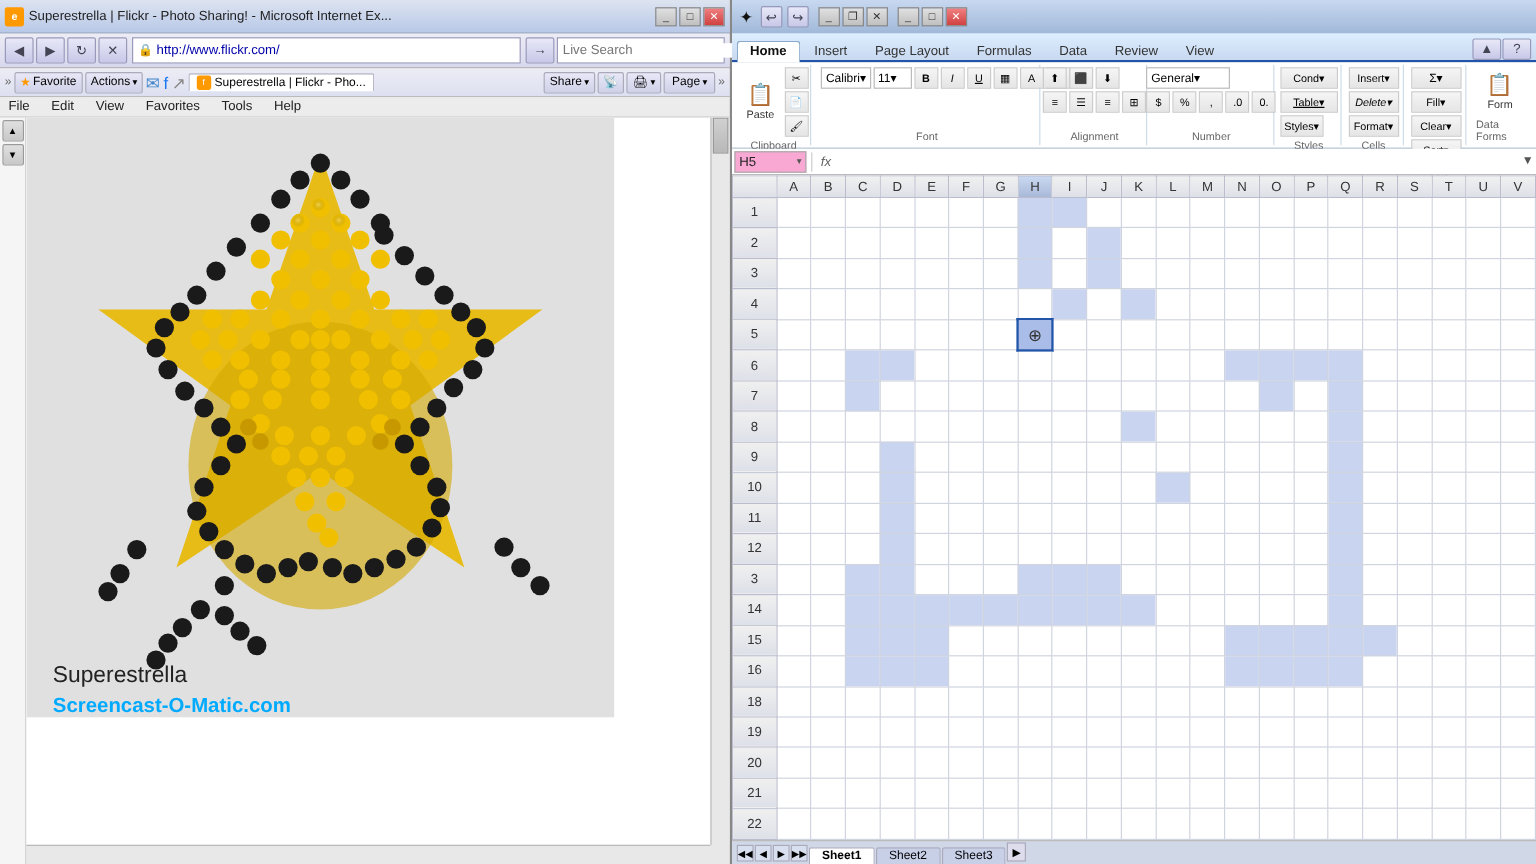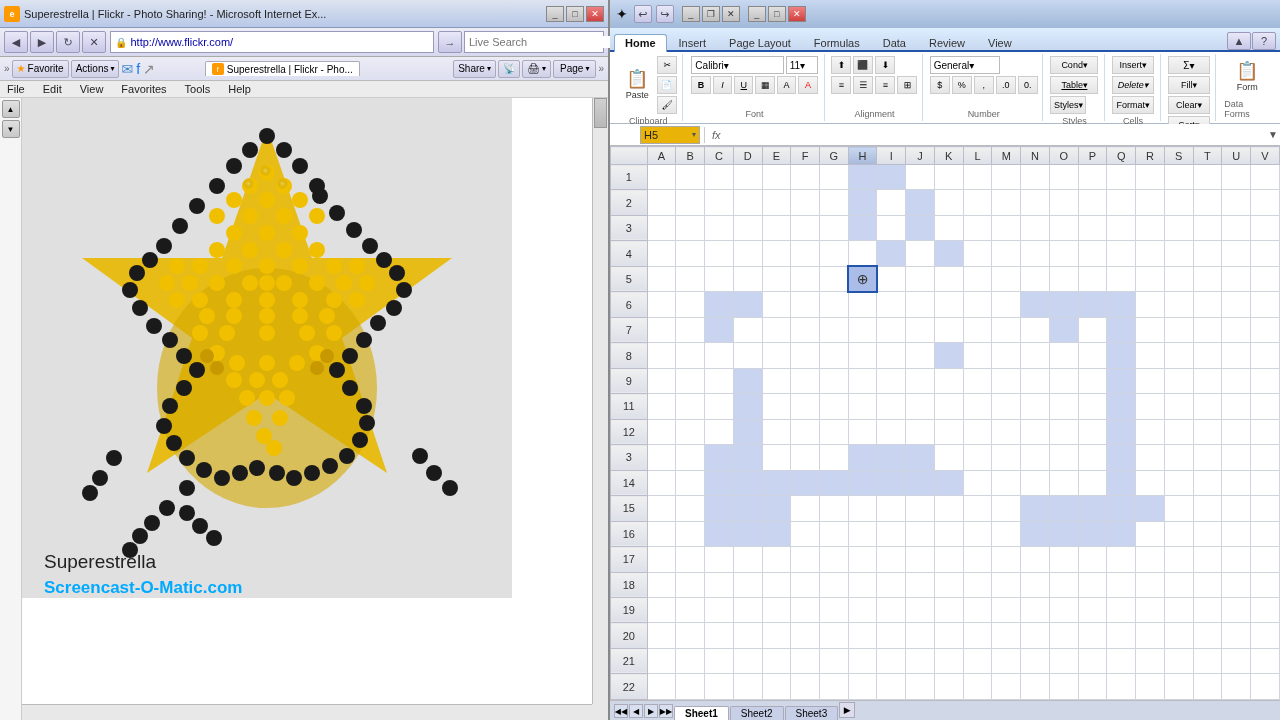--- a/index.html
+++ b/index.html
@@ -103,21 +103,20 @@
     .fav-icon { color: #f90; font-size: 10px; }
     .fav-tab {
       background: white;
       border: 1px solid #aab;
       border-bottom: none;
       border-radius: 2px 2px 0 0;
       padding: 1px 6px;
       font-size: 10px;
       display: flex; align-items: center; gap: 3px;
       cursor: pointer;
-      margin-left: 48px;
     }
     .fav-tab-icon { width: 12px; height: 12px; background: #f90; border-radius: 2px; font-size: 7px; display: flex; align-items: center; justify-content: center; color: white; }
     .page-btn {
       height: 18px; padding: 0 6px;
       background: linear-gradient(to bottom, #e8e8f8, #d0d0e8);
       border: 1px solid #aab;
       border-radius: 2px;
       cursor: pointer; font-size: 10px;
       display: flex; align-items: center; gap: 2px;
     }
@@ -311,22 +310,21 @@
       padding: 0 2px;
       gap: 2px;
     }
     .name-box {
       width: 60px;
       height: 18px;
       border: 1px solid #aaa;
       padding: 0 3px;
       font-size: 11px;
       display: flex; align-items: center; justify-content: space-between;
-      background: #eab308;
-      margin-left: 28px;
+      background: #f9a8d4;
     }
     .name-box-text { font-size: 11px; color: #222; }
     .name-box-arrow { font-size: 8px; color: #555; }
     .formula-bar-sep { width: 1px; height: 16px; background: #ccc; margin: 0 2px; }
     .fx-icon { font-size: 11px; color: #666; font-style: italic; margin: 0 3px; }
     .formula-input {
       flex: 1;
       height: 18px;
       border: none;
       outline: none;
@@ -734,21 +732,21 @@
         <div style="display:flex;flex-direction:column;gap:2px;">
           <div class="ribbon-small-btn">✂</div>
           <div class="ribbon-small-btn">📄</div>
           <div class="ribbon-small-btn">🖌</div>
         </div>
       </div>
       <span class="ribbon-group-label">Clipboard</span>
     </div>
 
     <div class="ribbon-group" style="min-width:120px;">
-      <div style="display:flex;flex-direction:column;gap:2px;width:100%;">
+      <div style="display:flex;flex-direction:row;gap:2px;width:100%;align-items:center;">
         <div style="display:flex;gap:2px;align-items:center;">
           <div style="flex:1;height:18px;border:1px solid #bbb;background:white;padding:0 3px;font-size:10px;display:flex;align-items:center;">Calibri <span>▾</span></div>
           <div style="width:32px;height:18px;border:1px solid #bbb;background:white;padding:0 3px;font-size:10px;display:flex;align-items:center;">11 <span>▾</span></div>
         </div>
         <div style="display:flex;gap:2px;">
           <div class="ribbon-small-btn" style="font-weight:bold;">B</div>
           <div class="ribbon-small-btn" style="font-style:italic;">I</div>
           <div class="ribbon-small-btn" style="text-decoration:underline;">U</div>
           <div class="ribbon-small-btn">▦</div>
           <div class="ribbon-small-btn">A</div>
@@ -1089,20 +1087,45 @@
             <td></td>
             <td></td>
             <td style="background: rgb(200, 212, 240);"></td>
             <td></td>
             <td></td>
             <td></td>
             <td></td>
             <td></td>
           </tr>
           <tr>
+            <td class="row-header">10</td>
+            <td></td>
+            <td></td>
+            <td></td>
+            <td style="background: rgb(200, 212, 240);"></td>
+            <td></td>
+            <td></td>
+            <td></td>
+            <td></td>
+            <td></td>
+            <td></td>
+            <td></td>
+            <td style="background: rgb(200, 212, 240);"></td>
+            <td></td>
+            <td></td>
+            <td></td>
+            <td></td>
+            <td style="background: rgb(200, 212, 240);"></td>
+            <td></td>
+            <td></td>
+            <td></td>
+            <td></td>
+            <td></td>
+          </tr>
+          <tr>
             <td class="row-header">11</td>
             <td></td>
             <td></td>
             <td></td>
             <td style="background: rgb(200, 212, 240);"></td>
             <td></td>
             <td></td>
             <td></td>
             <td></td>
             <td></td>
@@ -1232,45 +1255,20 @@
             <td></td>
             <td></td>
             <td></td>
             <td></td>
             <td></td>
             <td></td>
             <td style="background: rgb(200, 212, 240);"></td>
             <td style="background: rgb(200, 212, 240);"></td>
             <td style="background: rgb(200, 212, 240);"></td>
             <td style="background: rgb(200, 212, 240);"></td>
-            <td></td>
-            <td></td>
-            <td></td>
-            <td></td>
-            <td></td>
-          </tr>
-          <tr>
-            <td class="row-header">17</td>
-            <td></td>
-            <td></td>
-            <td></td>
-            <td></td>
-            <td></td>
-            <td></td>
-            <td></td>
-            <td></td>
-            <td></td>
-            <td></td>
-            <td></td>
-            <td></td>
-            <td></td>
-            <td></td>
-            <td></td>
-            <td></td>
-            <td></td>
             <td></td>
             <td></td>
             <td></td>
             <td></td>
             <td></td>
           </tr>
           <tr>
             <td class="row-header">18</td>
             <td></td>
             <td></td>

